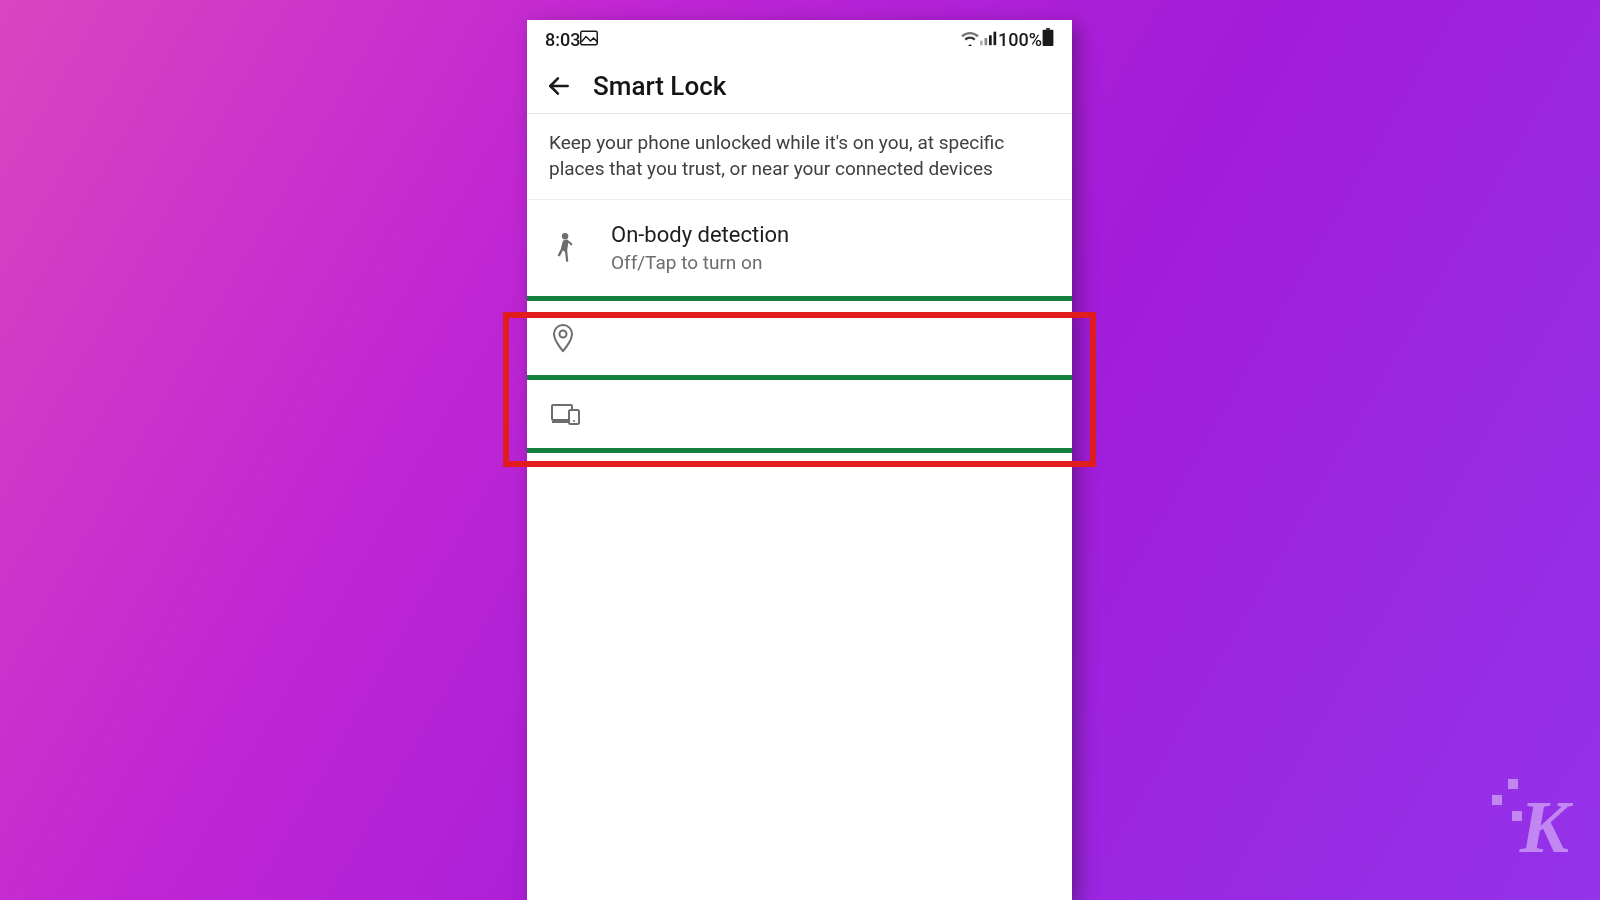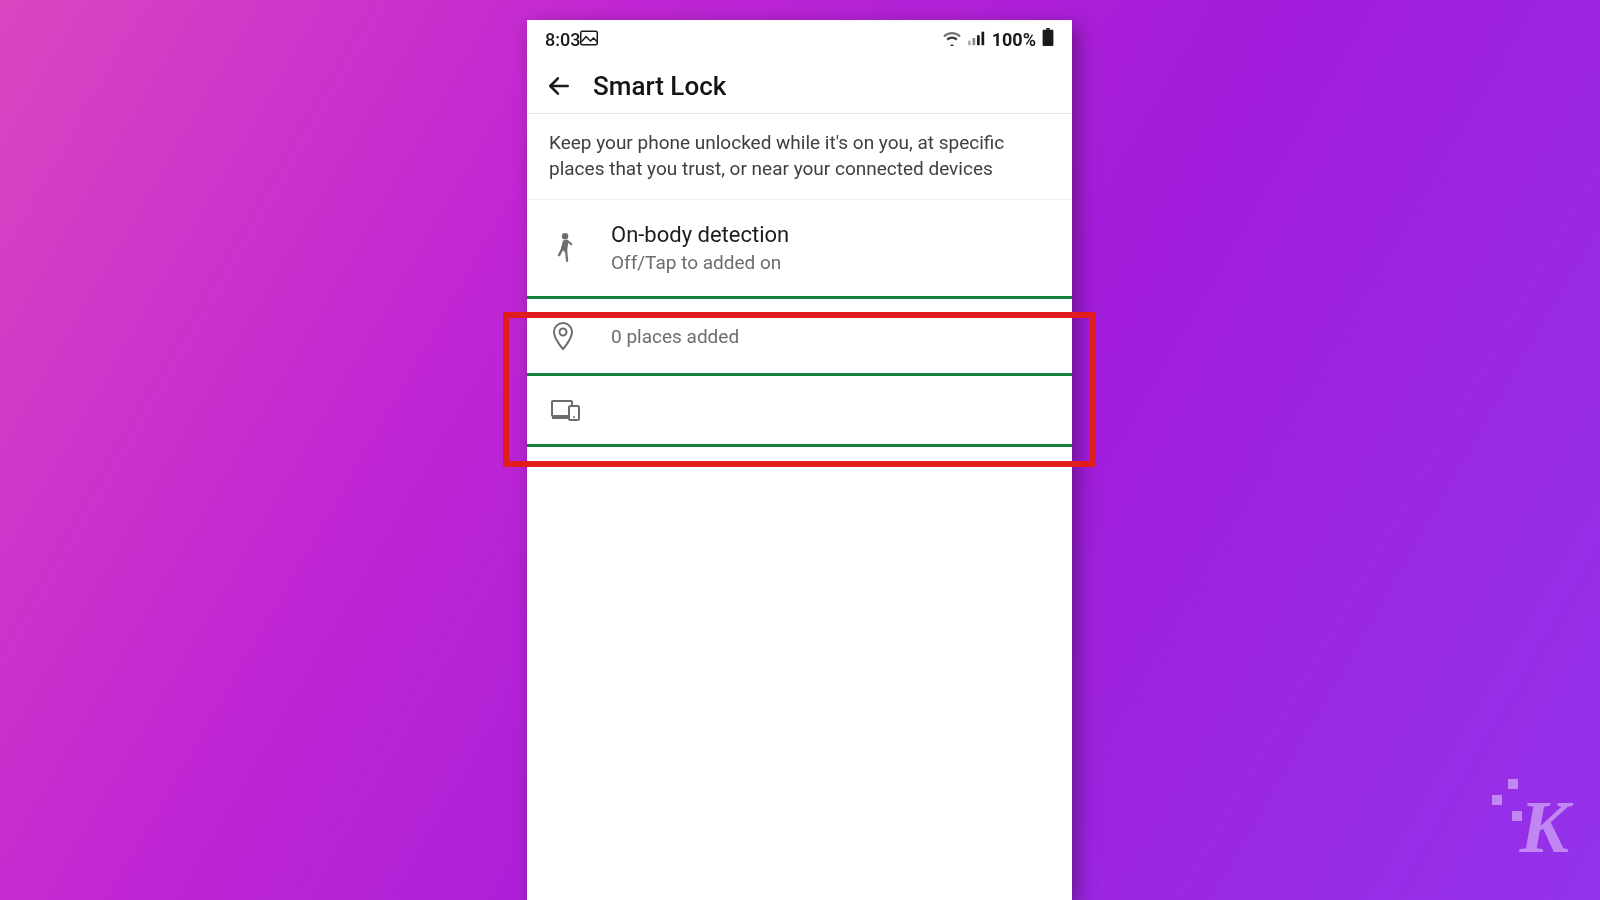--- a/index.html
+++ b/index.html
@@ -24,21 +24,21 @@
       height: 38px;
       display: flex;
       align-items: center;
       padding: 0 18px;
       font-size: 18px;
       color: #1a1a1a;
       font-weight: 500;
     }
     .statusbar .left { display: flex; align-items: flex-end; }
     .statusbar .spacer { flex: 1; }
-    .statusbar .right { display: flex; align-items: center; gap: 6px; font-weight: bold; }
+    .statusbar .right { display: flex; align-items: center; gap: 0; }
     .titlebar {
       height: 56px;
       display: flex;
       align-items: center;
       padding: 0 10px;
       border-bottom: 1px solid #e3e3e3;
     }
     .back-btn {
       width: 44px;
       height: 44px;
@@ -57,21 +57,21 @@
       padding: 16px 22px 18px 22px;
       font-size: 19px;
       line-height: 1.35;
       color: #404040;
       border-bottom: 1px solid #eeeeee;
     }
     .item {
       display: flex;
       align-items: center;
       padding: 22px 22px;
-      border-bottom: 3px solid #15803d;
+      border-bottom: 5px solid #15803d;
       cursor: pointer;
     }
     .item .icon-slot {
       width: 62px;
       display: flex;
       align-items: center;
       justify-content: flex-start;
       padding-left: 2px;
     }
     .item .texts { flex: 1; }
@@ -178,33 +178,32 @@
 
   <div class="item">
     <div class="icon-slot">
       <svg width="26" height="32" viewBox="0 0 24 30" fill="#6d6d6d">
         <circle cx="13" cy="4" r="3"></circle>
         <path d="M11 8 L9 16 L6 22 L8 23 L11 17 L13 19 L14 28 L16 28 L15 17 L16 10 L19 13 L20 11 L15 7 Z"></path>
       </svg>
     </div>
     <div class="texts">
       <div class="t-title">On-body detection</div>
-      <div class="t-sub">Off/Tap to added on</div>
+      <div class="t-sub">Off/Tap to turn on</div>
     </div>
   </div>
 
   <div class="item">
     <div class="icon-slot">
       <svg width="24" height="30" viewBox="0 0 24 30" fill="none" stroke="#6d6d6d" stroke-width="2">
         <path d="M12 2 C7 2 3 6 3 11 C3 18 12 28 12 28 C12 28 21 18 21 11 C21 6 17 2 12 2 Z"></path>
         <circle cx="12" cy="11" r="3.5"></circle>
       </svg>
     </div>
     <div class="texts">
-      <div class="t-sub">0 places added</div>
     </div>
   </div>
 
   <div class="item">
     <div class="icon-slot">
       <svg width="30" height="24" viewBox="0 0 30 24" fill="none" stroke="#6d6d6d" stroke-width="2">
         <rect x="1" y="3" width="20" height="15" rx="1"></rect>
         <line x1="1" y1="20" x2="22" y2="20"></line>
         <rect x="18" y="8" width="10" height="14" rx="1.5" fill="#ffffff"></rect>
         <circle cx="23" cy="19" r="1" fill="#6d6d6d" stroke="none"></circle>

